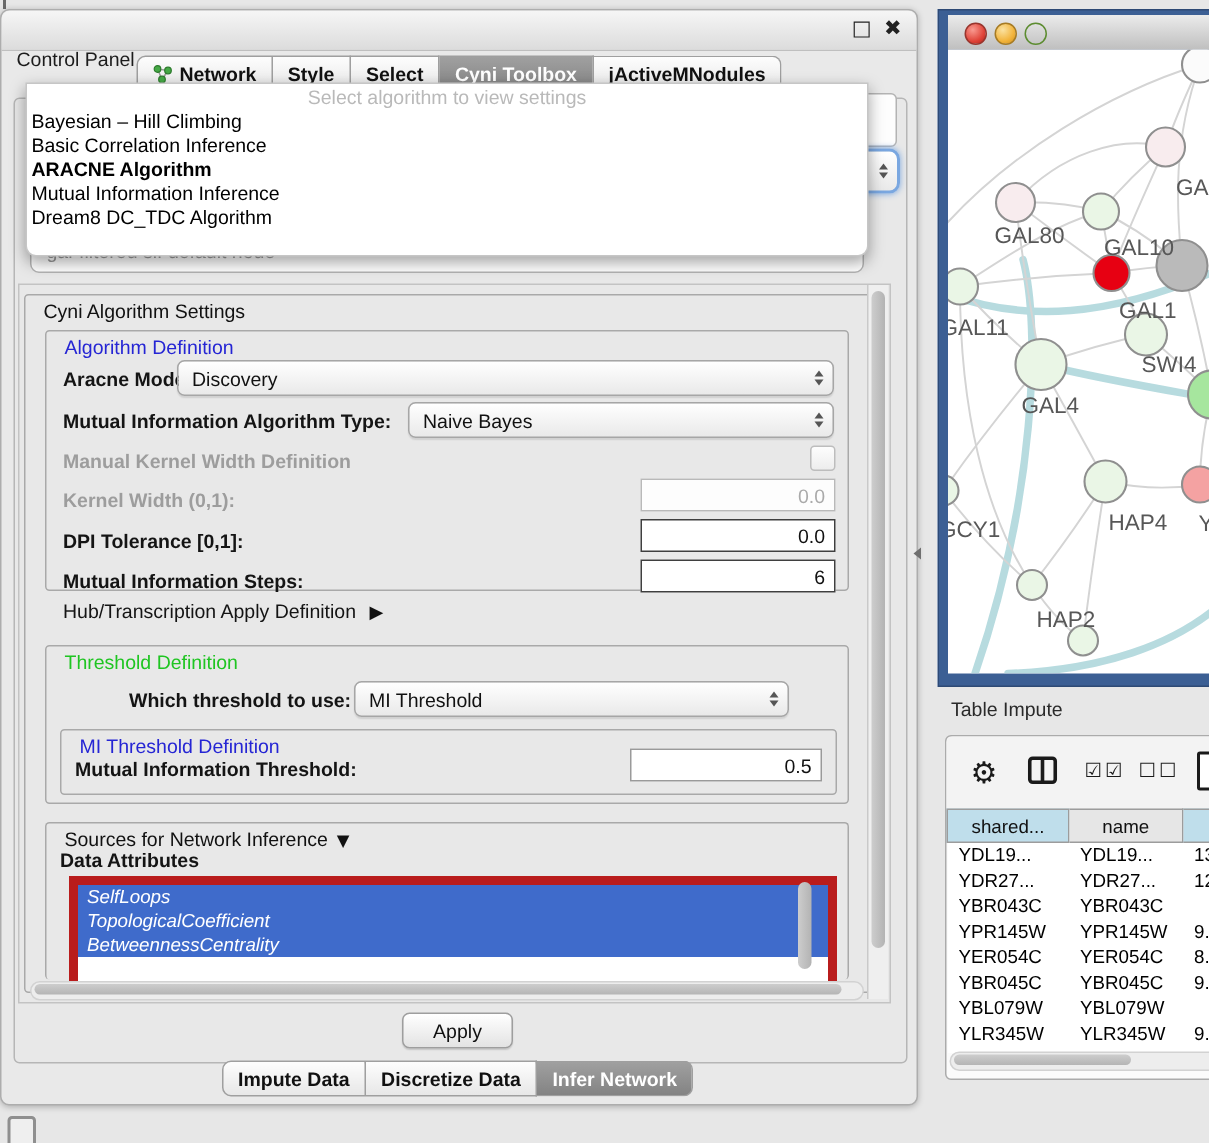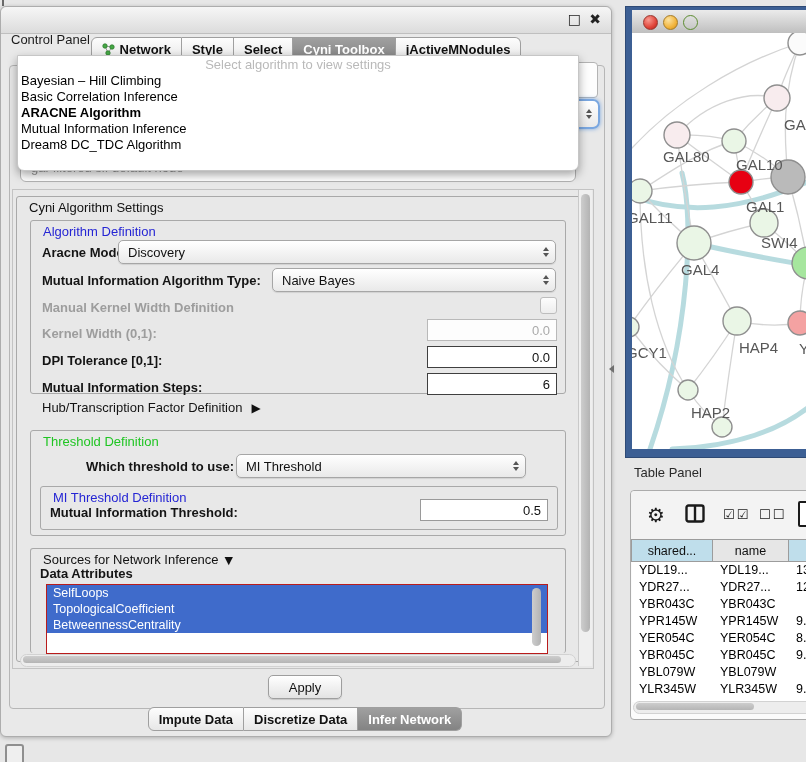--- a/index.html
+++ b/index.html
@@ -60,21 +60,21 @@
 
   
   .field{position:absolute;height:22px;background:#fff;font-size:13px;display:flex;align-items:center;
       justify-content:flex-end;padding:0 6px;box-sizing:border-box;}
   .field.en{border:1px solid #3f3f3f;}
   .field.dis2{border:1px solid #b9b9b9;color:#aaa;background:#fdfdfd;}
   .checkbox{position:absolute;width:15px;height:15px;border:1px solid #bdbdbd;border-radius:3px;
       background:linear-gradient(#fdfdfd,#ededed);}
 
   
-  .attr-list{position:absolute;background:#fff;border:1px solid #b91c1c;overflow:hidden;}
+  .attr-list{position:absolute;background:#fff;border:6px solid #b91c1c;overflow:hidden;font-style:italic;}
   .attr-item{height:16px;background:#3f6bcb;color:#fff;font-size:12.5px;line-height:16px;padding-left:6px;white-space:nowrap;}
 
   
   .sb-track-v{position:absolute;background:#efefef;border-left:1px solid #c9c9c9;}
   .sb-thumb-v{position:absolute;background:linear-gradient(90deg,#cdcdcd,#b3b3b3);border-radius:5px;}
   .sb-track-h{position:absolute;background:#ededed;border:1px solid #d2d2d2;border-radius:7px;}
   .sb-thumb-h{position:absolute;background:linear-gradient(#cdcdcd,#b5b5b5);border-radius:5px;}
 
   
   .btn{position:absolute;height:22px;border:1px solid #9e9e9e;border-radius:5px;font-size:13px;
@@ -211,21 +211,21 @@
   <div class="field en" style="left:427px;top:346px;width:130px;">
     <span>0.0</span>
   </div>
 
   <span class="abs lbl b" style="left:42px;top:380px;">Mutual Information Steps:</span>
   <div class="field en" style="left:427px;top:373px;width:130px;">
     <span>6</span>
   </div>
 
   <div class="abs" style="left:42px;top:400px;display:flex;align-items:center;gap:9px;">
-    <span class="lbl">Hub/Transcription Factor Definition</span>
+    <span class="lbl">Hub/Transcription Apply Definition</span>
     <span class="glyph" style="font-size:12px;color:#111;">▶</span>
   </div>
 
   <div class="grp" style="left:30px;top:430px;width:534px;height:104px;">
     <span class="gt t-green">Threshold Definition</span>
   </div>
 
   <span class="abs lbl b" style="left:86px;top:459px;">Which threshold to use:</span>
   <div class="combo" style="left:236px;top:454px;width:290px;">
     <span>MI Threshold</span>
@@ -359,21 +359,21 @@
           <text x="49" y="242">GAL4</text>
           <text x="-6" y="325">GCY1</text>
           <text x="107" y="320">HAP4</text>
           <text x="167" y="321">Y</text>
           <text x="59" y="385">HAP2</text>
         </g>
       </svg>
     </div>
   </div>
 
-  <span class="tp-title">Table Panel</span>
+  <span class="tp-title">Table Impute</span>
 
   <div class="tbl-win">
     <div class="tbl-toolbar">
       <span class="ticon" style="left:16px;top:12px;font-size:20px;">⚙</span>
       <svg style="position:absolute;left:54px;top:13px;" width="20" height="19" viewBox="0 0 20 19">
         <rect x="1.5" y="1.5" width="17" height="16" rx="2" fill="none" stroke="#1a1a1a" stroke-width="2.4"></rect>
         <line x1="10" y1="1.5" x2="10" y2="17.5" stroke="#1a1a1a" stroke-width="2.4"></line>
       </svg>
       <span class="ticon" style="left:92px;top:16px;font-size:13px;letter-spacing:2px;">☑☑</span>
       <span class="ticon" style="left:128px;top:16px;font-size:13px;letter-spacing:2px;">☐☐</span>

